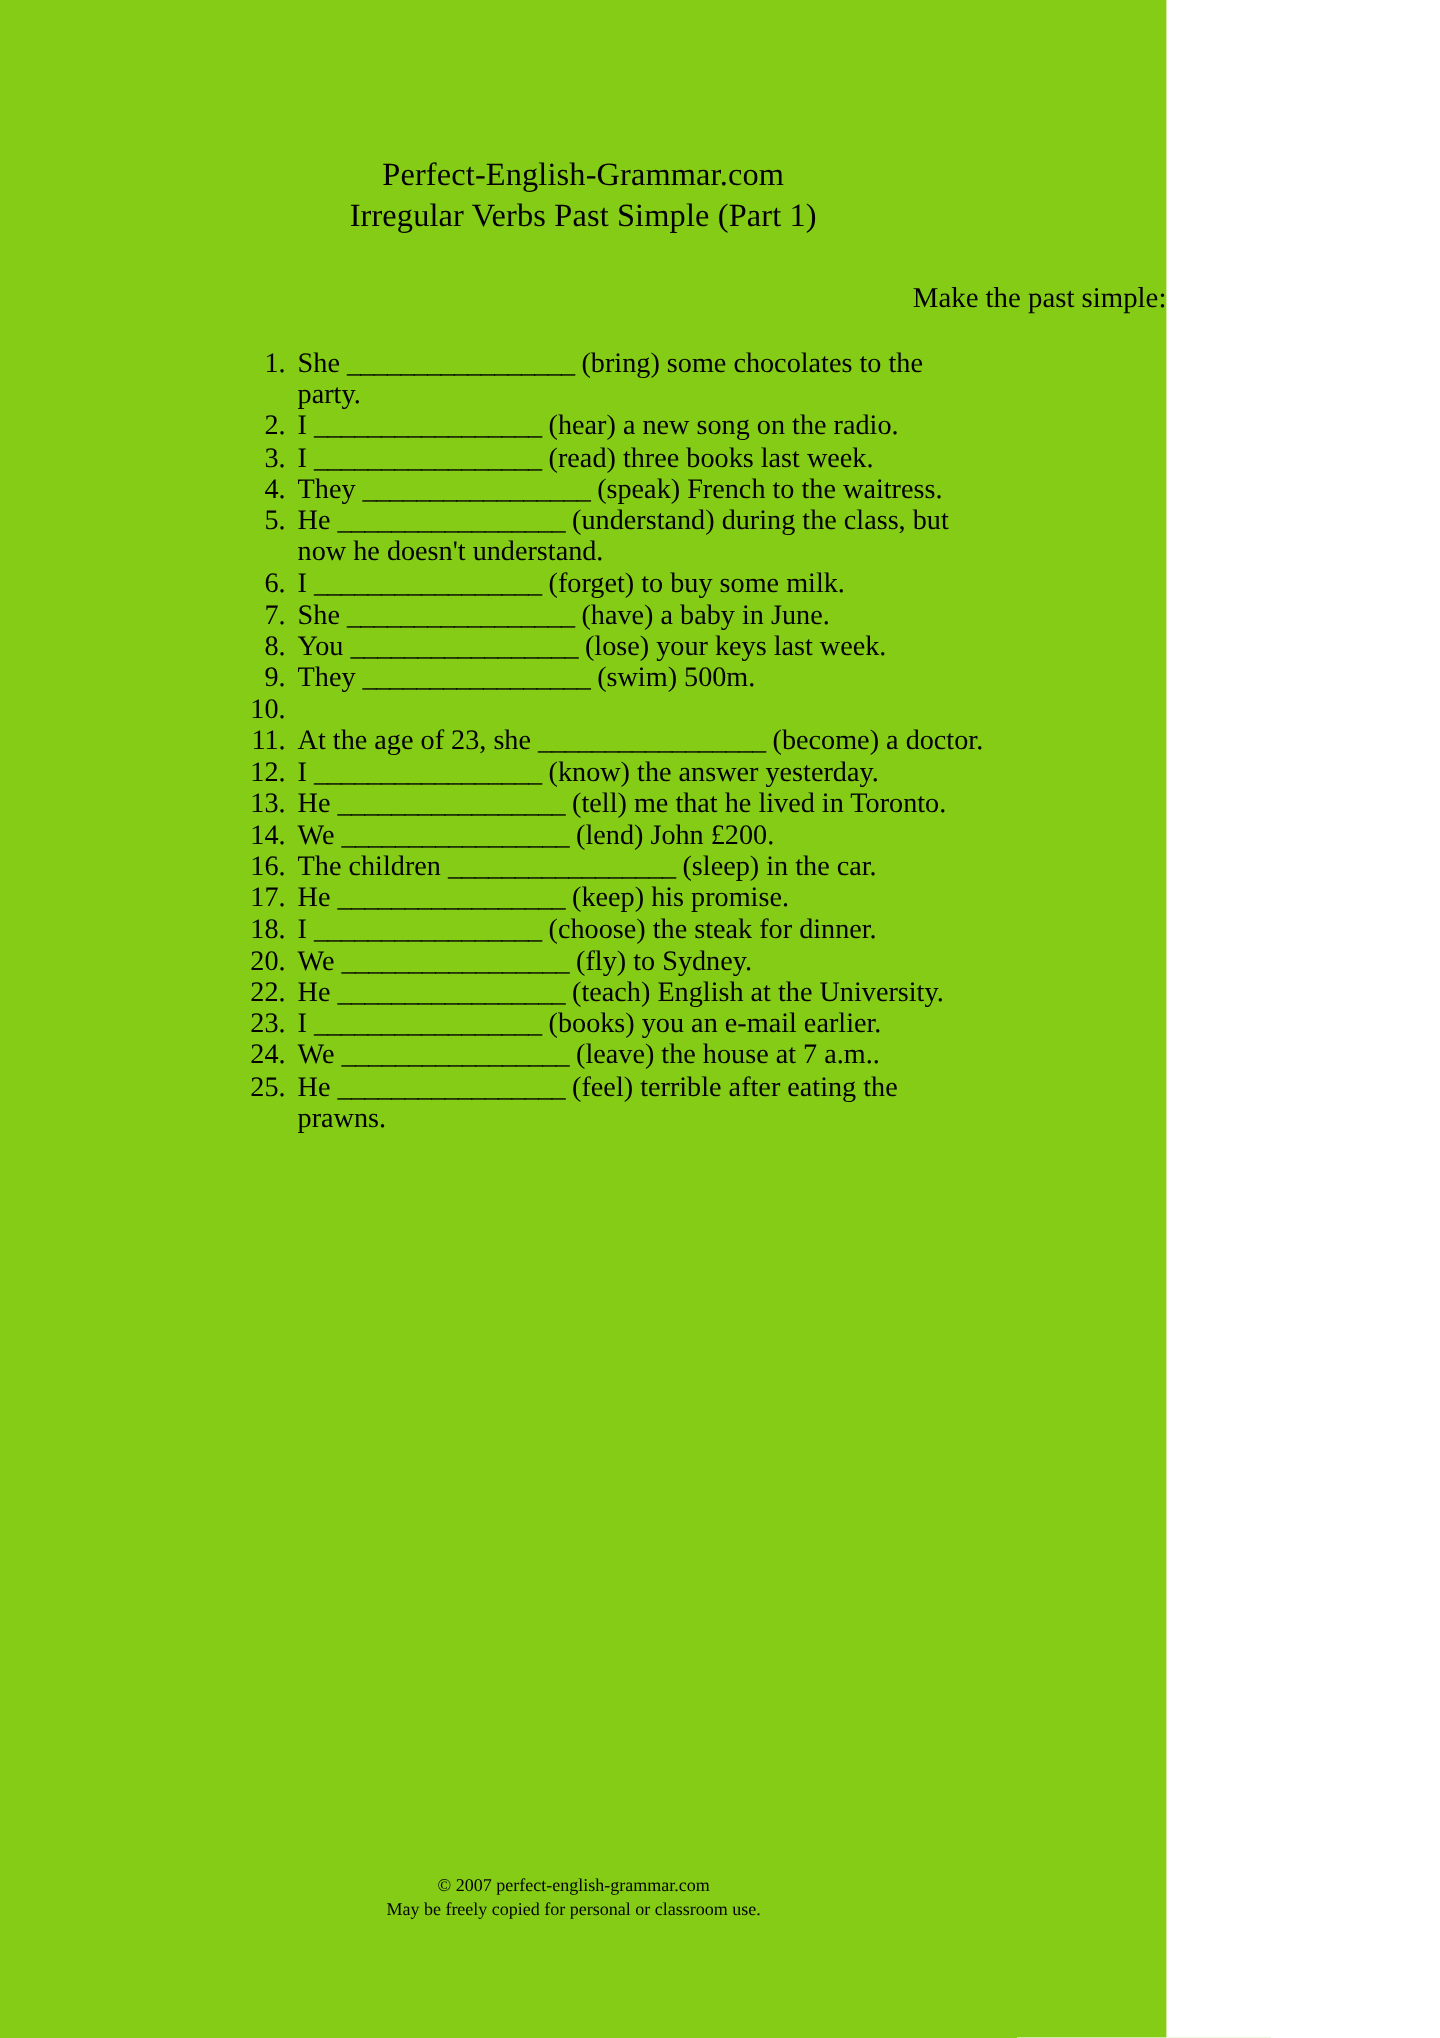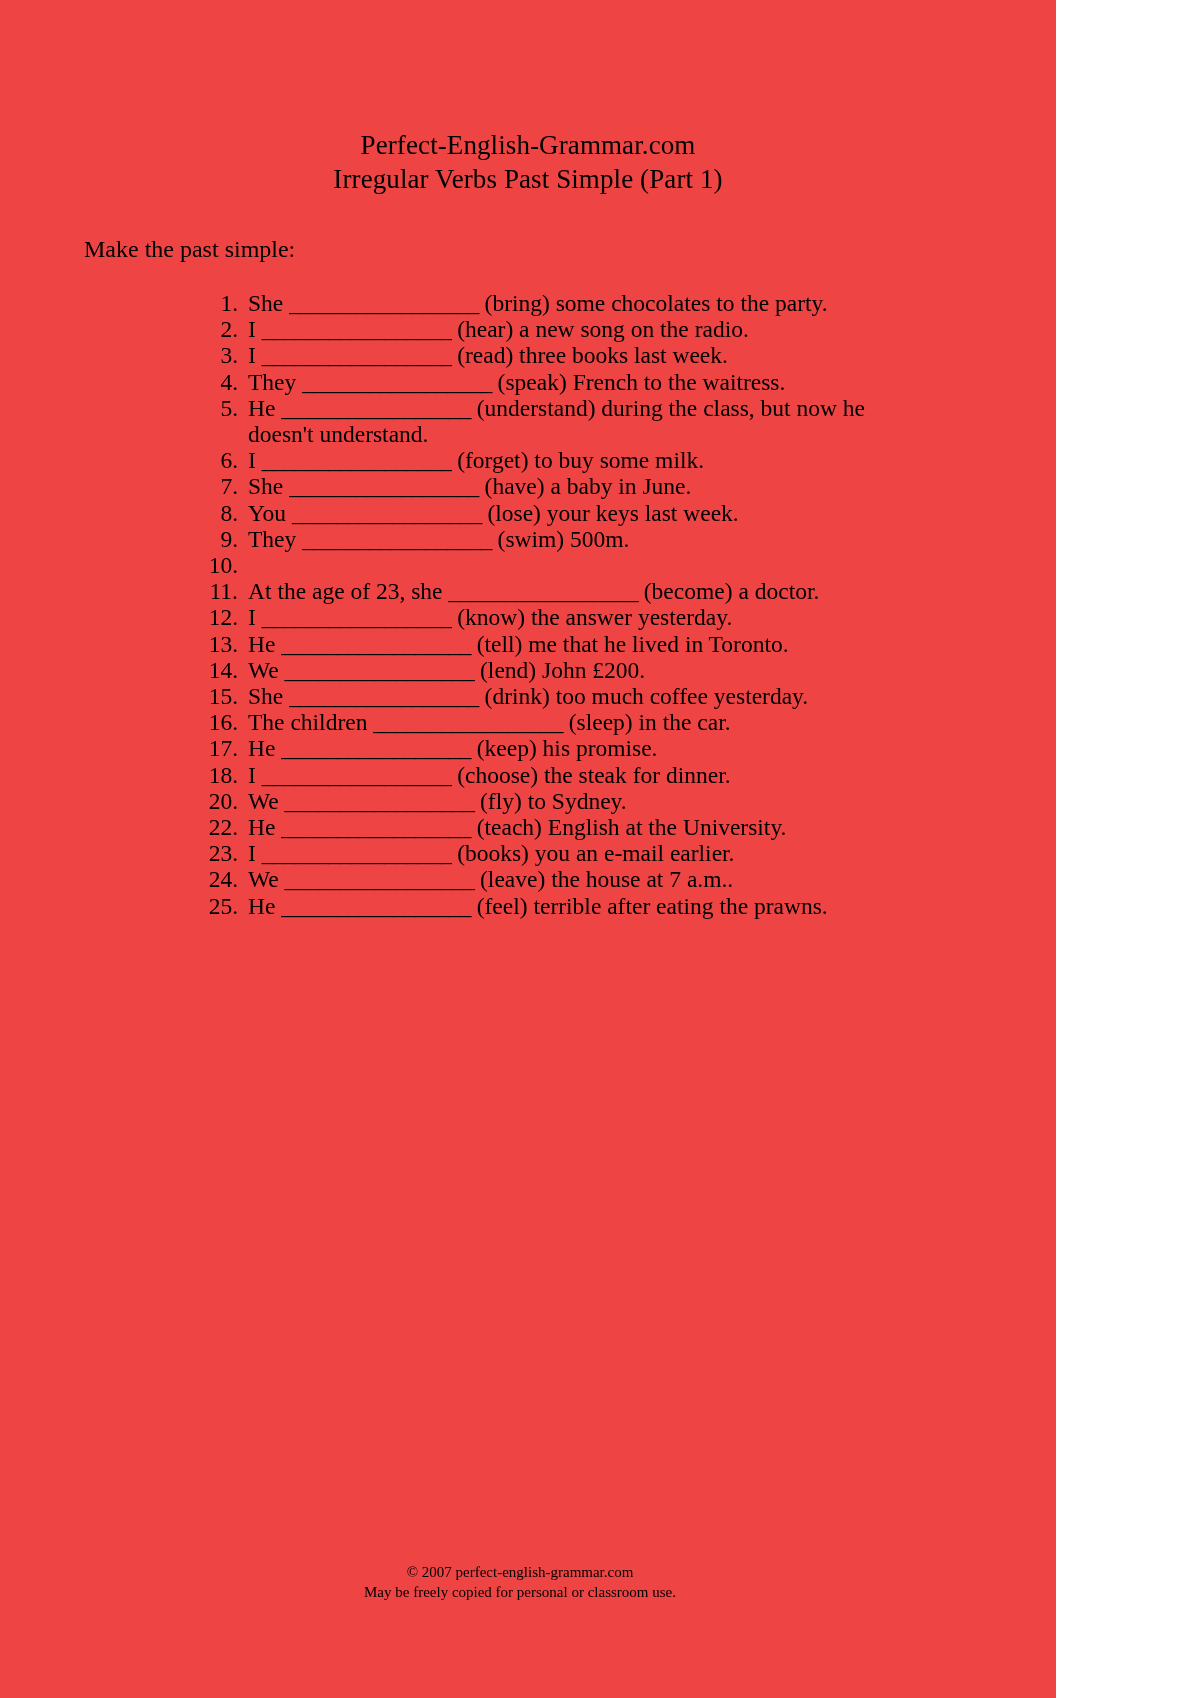--- a/index.html
+++ b/index.html
@@ -10,25 +10,25 @@
   }
   body {
     width: 1200px;
     height: 1698px;
     font-family: "Liberation Serif", "DejaVu Serif", serif;
     color: #000000;
     position: relative;
     overflow: hidden;
   }
   .page {
-    width: 1056px;
+    width: 972px;
     height: 1698px;
     box-sizing: border-box;
     position: relative;
-    background: #ef4444;
+    background: #84cc16;
   }
 
   
   .doc-header {
     text-align: center;
     padding-top: 128px;
   }
   .site-title,
   .worksheet-title {
     font-size: 27px;
@@ -38,20 +38,21 @@
     letter-spacing: 0.1px;
   }
 
   
   .instruction {
     margin: 0;
     padding-left: 84px;
     padding-top: 38px;
     font-size: 24px;
     line-height: 30px;
+    text-align: right;
   }
 
   
   .exercise-list {
     margin: 0;
     padding: 0;
     list-style: none;
     padding-top: 26px;
   }
   .exercise-item {
@@ -155,24 +156,20 @@
       </li>
       <li class="exercise-item">
         <span class="item-number">13.</span>
         <span class="item-text"><span>He </span><span class="blank">_________________</span><span> (tell) me that he lived in Toronto.</span></span>
       </li>
       <li class="exercise-item">
         <span class="item-number">14.</span>
         <span class="item-text"><span>We </span><span class="blank">_________________</span><span> (lend) John £200.</span></span>
       </li>
       <li class="exercise-item">
-        <span class="item-number">15.</span>
-        <span class="item-text"><span>She </span><span class="blank">_________________</span><span> (drink) too much coffee yesterday.</span></span>
-      </li>
-      <li class="exercise-item">
         <span class="item-number">16.</span>
         <span class="item-text"><span>The children </span><span class="blank">_________________</span><span> (sleep) in the car.</span></span>
       </li>
       <li class="exercise-item">
         <span class="item-number">17.</span>
         <span class="item-text"><span>He </span><span class="blank">_________________</span><span> (keep) his promise.</span></span>
       </li>
       <li class="exercise-item">
         <span class="item-number">18.</span>
         <span class="item-text"><span>I </span><span class="blank">_________________</span><span> (choose) the steak for dinner.</span></span>

